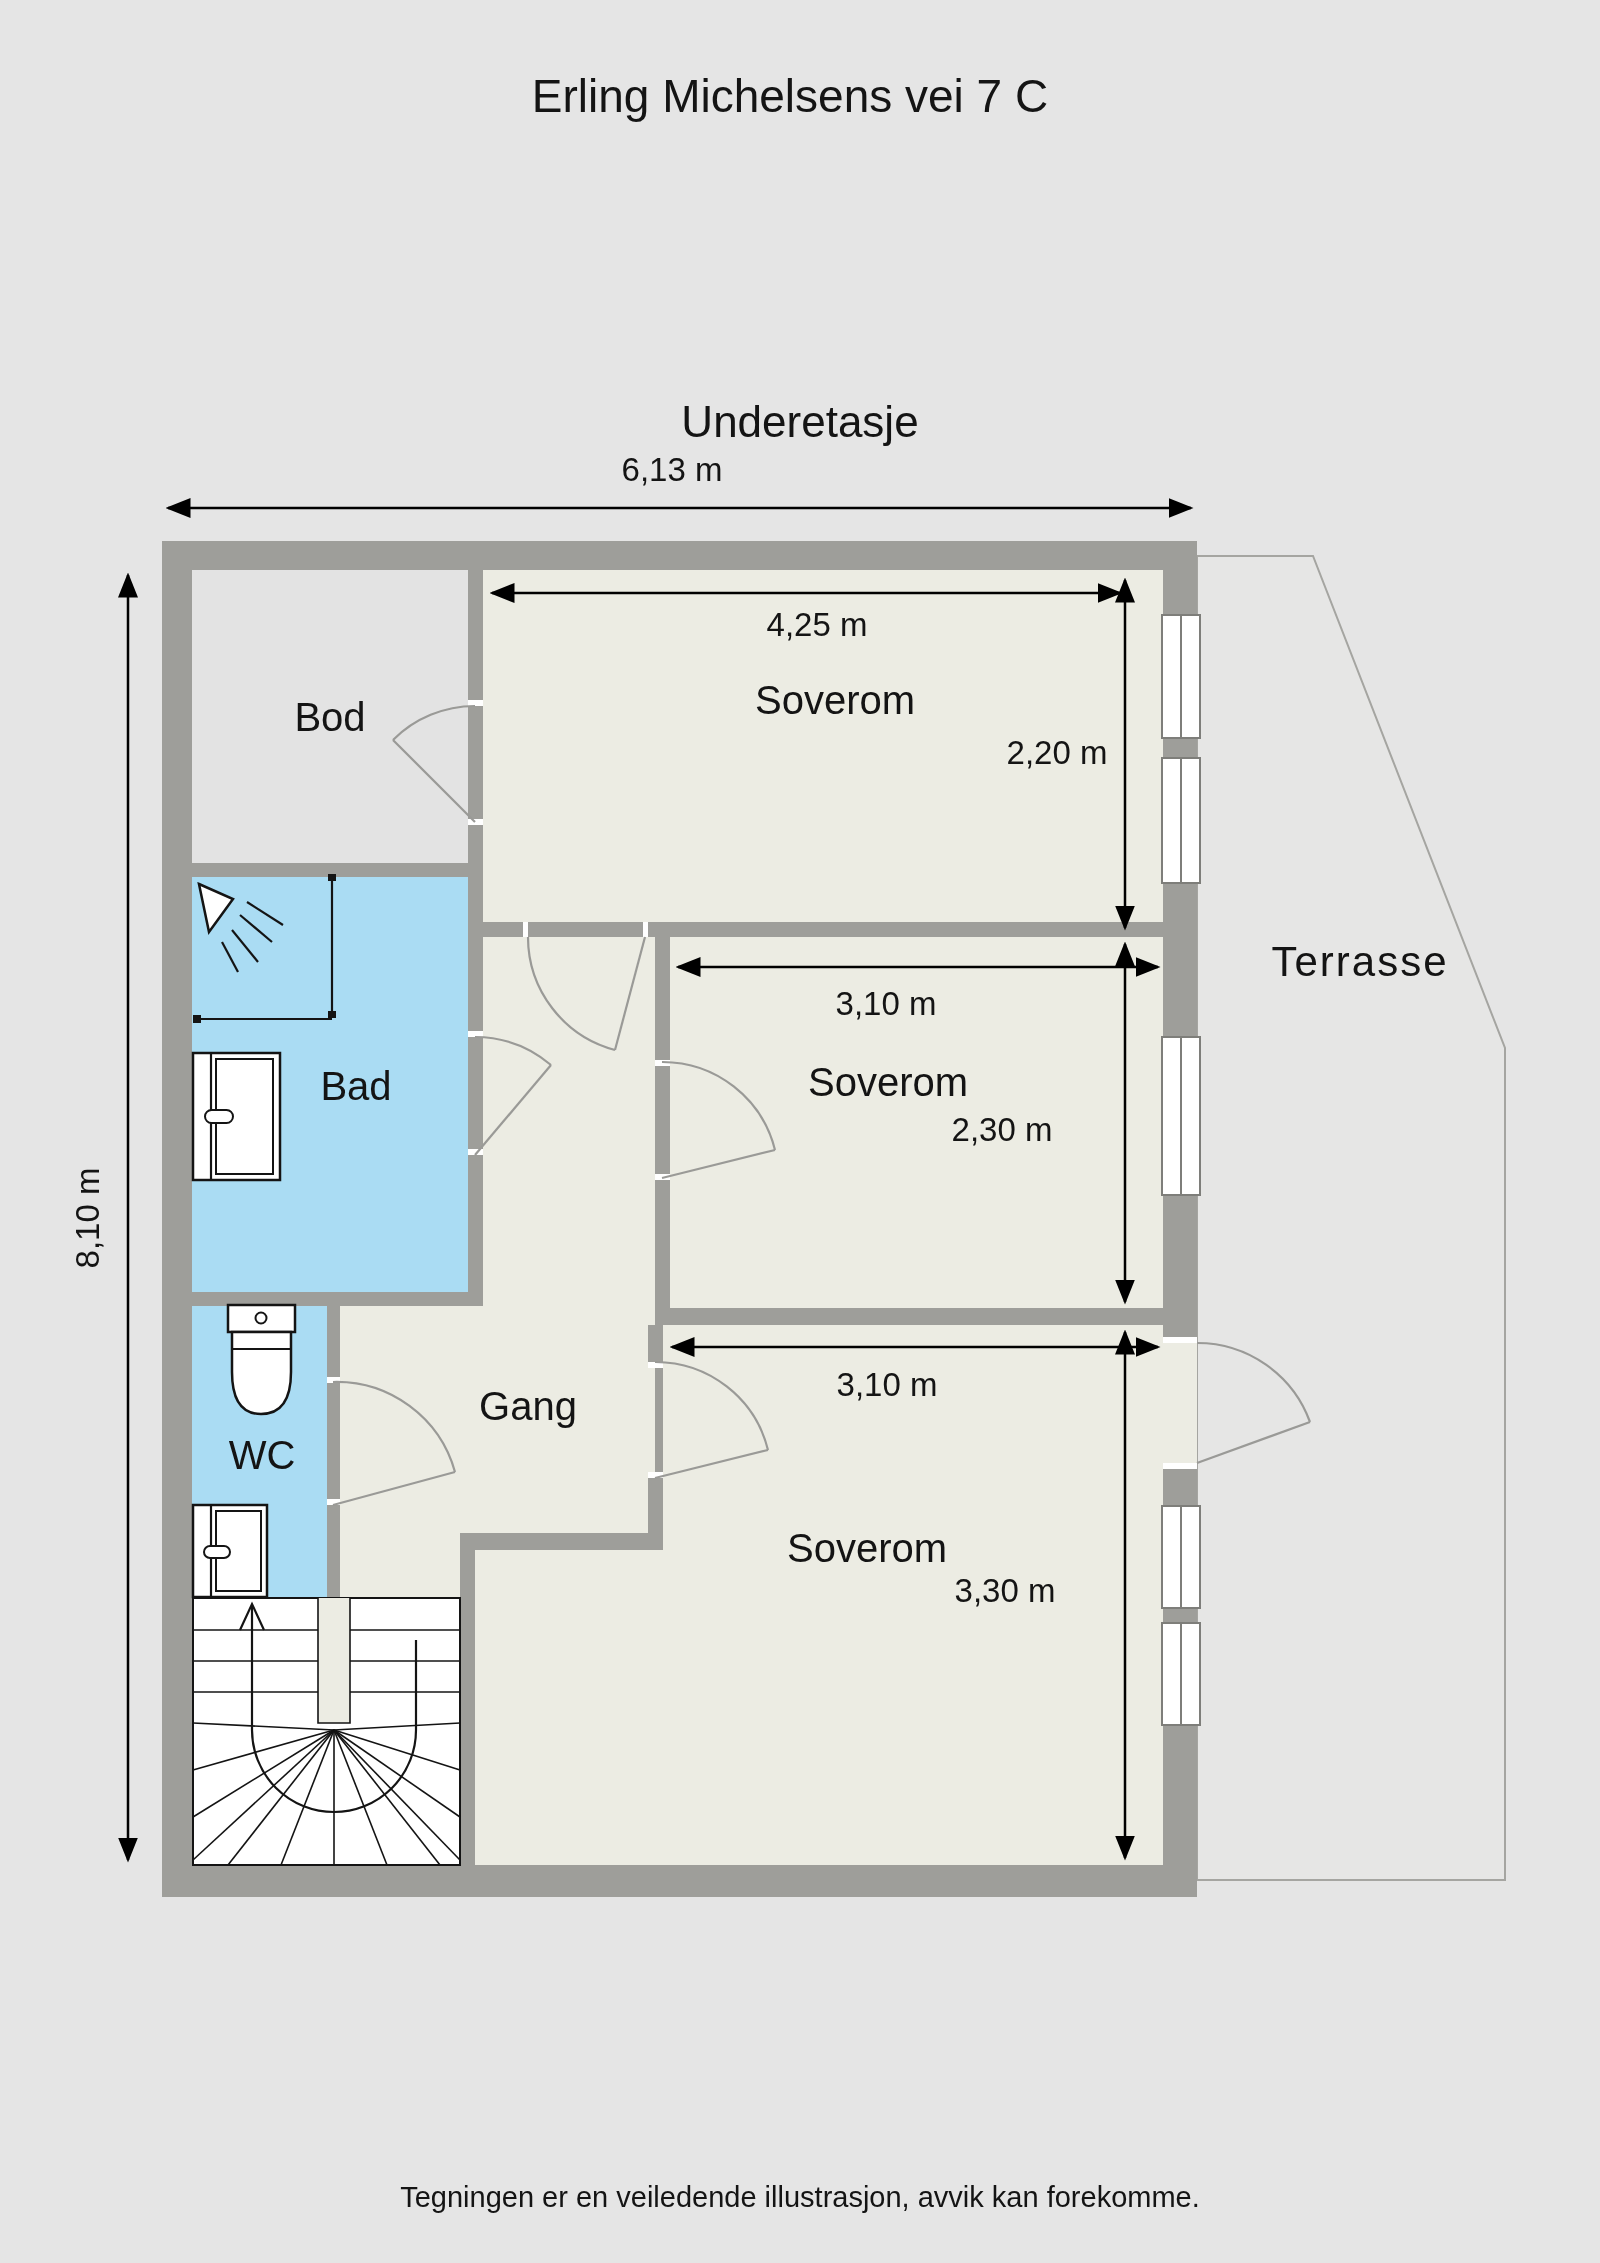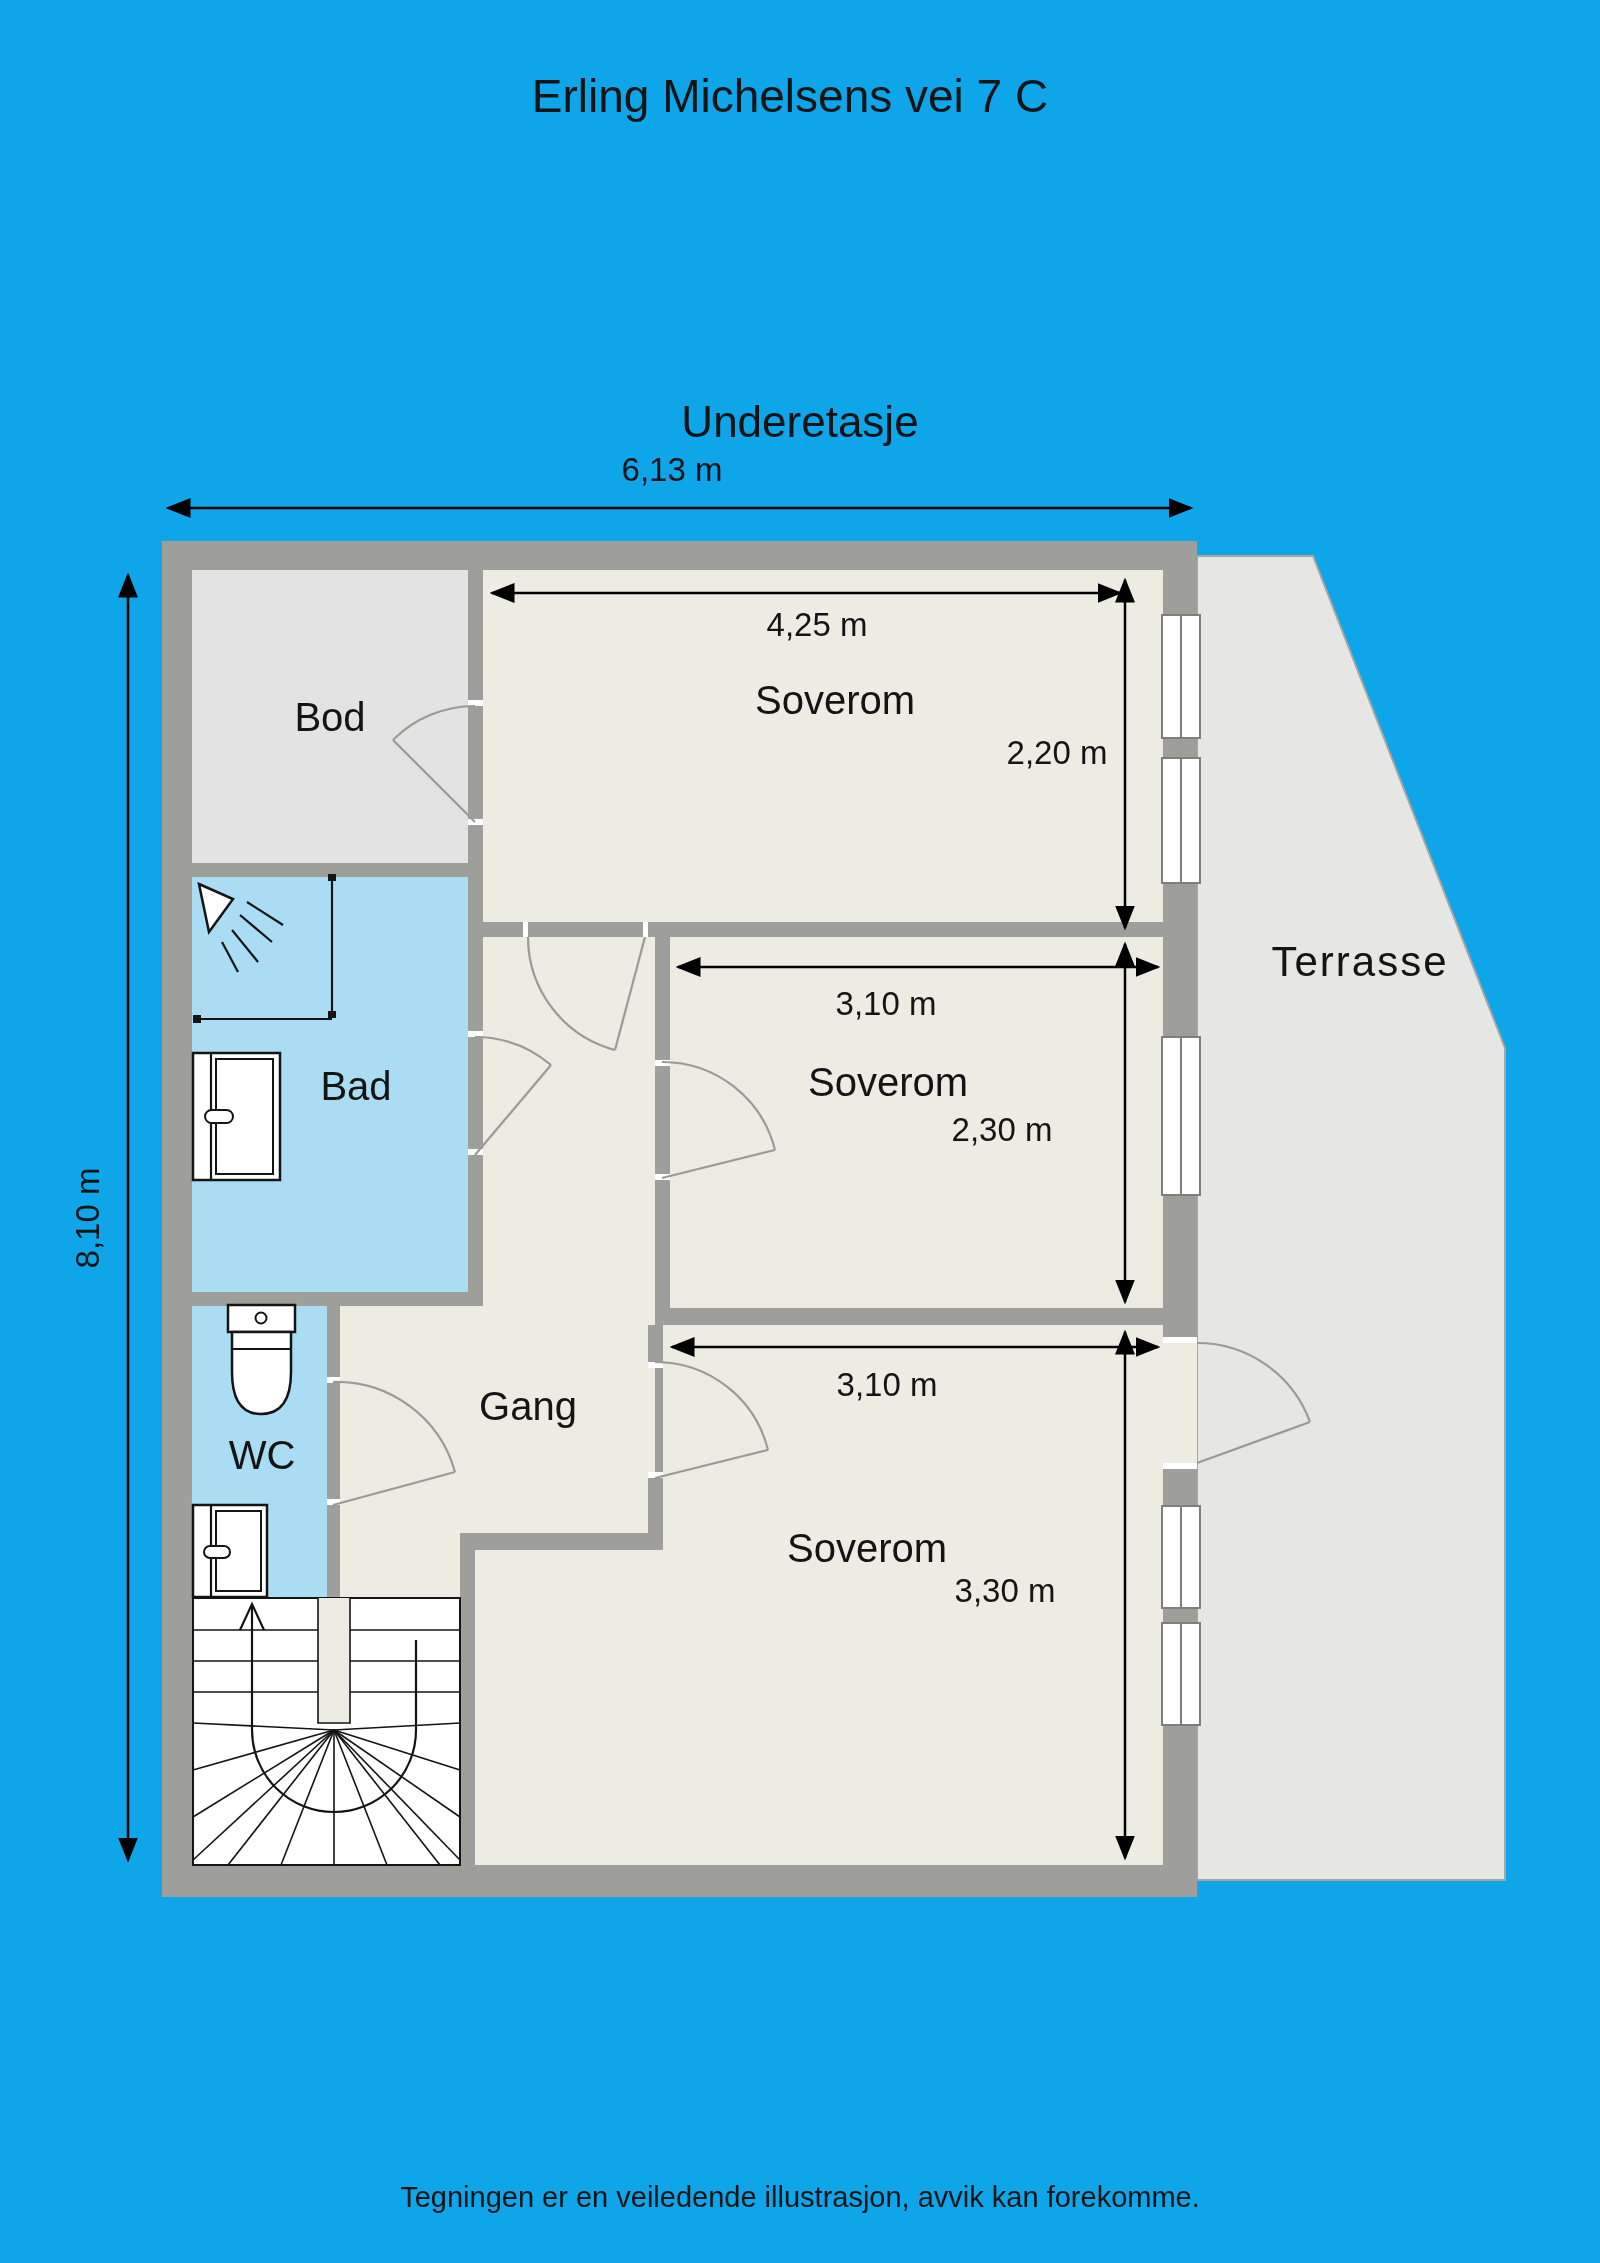--- a/index.html
+++ b/index.html
@@ -1,16 +1,16 @@
 <!DOCTYPE html>
 <html style="--c-wall: #9e9e9a; --c-floor_main: #ecece3; --c-floor_storage: #e3e3e3; --c-floor_wet: #aadcf3; --c-terrace: #e6e6e5; --c-dimension_line: #000000; --c-door_line: #9a9a97;"><head>
 <meta charset="utf-8">
 <style>
   html,body{margin:0;padding:0;background:#ffffff;}
-  .page{position:relative;width:1600px;height:2263px;background:#0ea5e9;overflow:hidden;}
+  .page{position:relative;width:1600px;height:2263px;background:#e5e5e5;overflow:hidden;}
   svg{display:block;}
   .wall{fill:var(--c-wall);}
   .floor-main{fill:var(--c-floor_main);}
   .floor-storage{fill:var(--c-floor_storage);}
   .floor-wet{fill:var(--c-floor_wet);}
   .terrace{fill:var(--c-terrace);stroke:#a5a5a1;stroke-width:2;}
   .jamb{fill:#ffffff;}
   .dim{stroke:var(--c-dimension_line);stroke-width:2.5;marker-start:url(#arr);marker-end:url(#arr);}
   .door{stroke:var(--c-door_line);stroke-width:2.2;fill:none;}
   .win{fill:#ffffff;stroke:#7e7e7a;stroke-width:2;}

